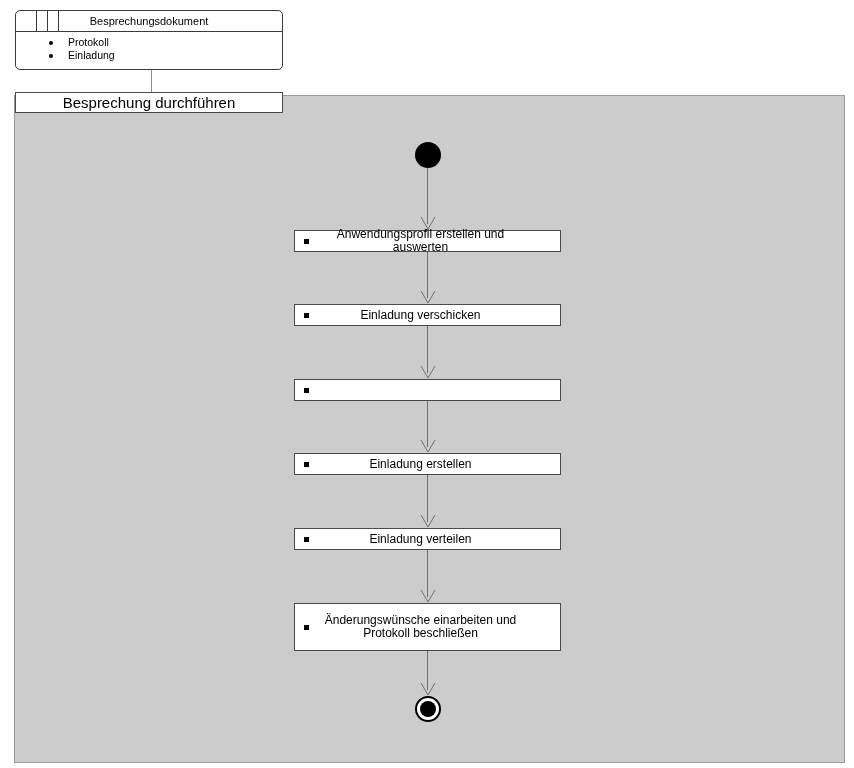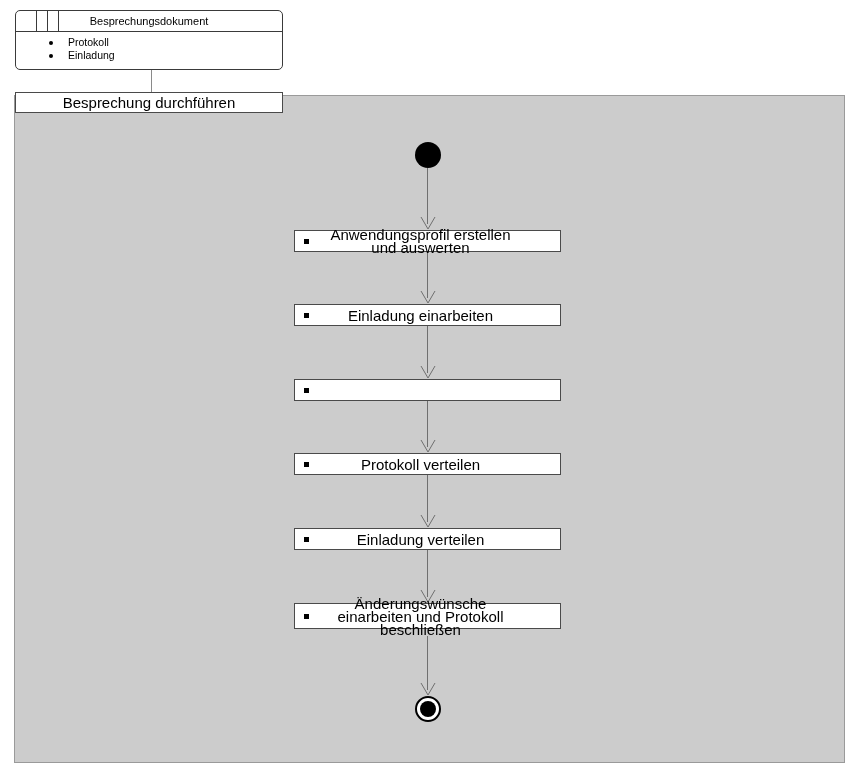--- a/index.html
+++ b/index.html
@@ -172,21 +172,21 @@
   .action-marker {
     position: absolute;
     left: 9px;
     width: 5px;
     height: 5px;
     background: #000000;
   }
   .action-label {
     width: 100%;
     text-align: center;
-    font-size: 15px;
+    font-size: 12px;
     line-height: 13px;
     color: #000000;
     padding: 0 36px 0 22px;
     box-sizing: border-box;
   }
 
   
   .edge {
     position: absolute;
     left: 427px;
@@ -248,21 +248,21 @@
 
   <div class="edge" style="top:252px; height:46px;"></div>
   <div class="arrowhead" style="left:420px; top:290px;">
     <svg width="16" height="14" viewBox="0 0 16 14">
         <polyline points="1,1 8,13 15,1" fill="none" stroke="#6f6f6f" stroke-width="1"></polyline>
       </svg>
   </div>
 
   <div class="action" style="top:304px; height:22px;">
     <span class="action-marker"></span>
-    <span class="action-label">Einladung einarbeiten</span>
+    <span class="action-label">Einladung verschicken</span>
   </div>
 
   <div class="edge" style="top:326px; height:47px;"></div>
   <div class="arrowhead" style="left:420px; top:365px;">
     <svg width="16" height="14" viewBox="0 0 16 14">
         <polyline points="1,1 8,13 15,1" fill="none" stroke="#6f6f6f" stroke-width="1"></polyline>
       </svg>
   </div>
 
   <div class="action" style="top:379px; height:22px;">
@@ -271,21 +271,21 @@
 
   <div class="edge" style="top:401px; height:46px;"></div>
   <div class="arrowhead" style="left:420px; top:439px;">
     <svg width="16" height="14" viewBox="0 0 16 14">
         <polyline points="1,1 8,13 15,1" fill="none" stroke="#6f6f6f" stroke-width="1"></polyline>
       </svg>
   </div>
 
   <div class="action" style="top:453px; height:22px;">
     <span class="action-marker"></span>
-    <span class="action-label">Protokoll verteilen</span>
+    <span class="action-label">Einladung erstellen</span>
   </div>
 
   <div class="edge" style="top:475px; height:47px;"></div>
   <div class="arrowhead" style="left:420px; top:514px;">
     <svg width="16" height="14" viewBox="0 0 16 14">
         <polyline points="1,1 8,13 15,1" fill="none" stroke="#6f6f6f" stroke-width="1"></polyline>
       </svg>
   </div>
 
   <div class="action" style="top:528px; height:22px;">
@@ -293,21 +293,21 @@
     <span class="action-label">Einladung verteilen</span>
   </div>
 
   <div class="edge" style="top:550px; height:47px;"></div>
   <div class="arrowhead" style="left:420px; top:589px;">
     <svg width="16" height="14" viewBox="0 0 16 14">
         <polyline points="1,1 8,13 15,1" fill="none" stroke="#6f6f6f" stroke-width="1"></polyline>
       </svg>
   </div>
 
-  <div class="action" style="top:603px; height:26px;">
+  <div class="action" style="top:603px; height:48px;">
     <span class="action-marker"></span>
     <span class="action-label">Änderungswünsche einarbeiten und Protokoll beschließen</span>
   </div>
 
   <div class="edge" style="top:636px; height:54px;"></div>
   <div class="arrowhead" style="left:420px; top:682px;">
     <svg width="16" height="14" viewBox="0 0 16 14">
         <polyline points="1,1 8,13 15,1" fill="none" stroke="#6f6f6f" stroke-width="1"></polyline>
       </svg>
   </div>

